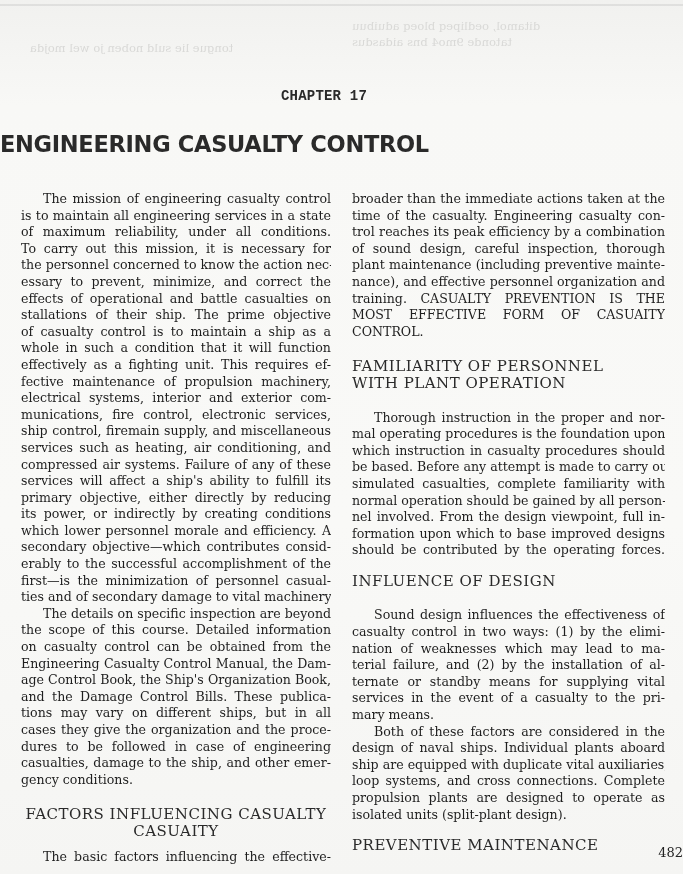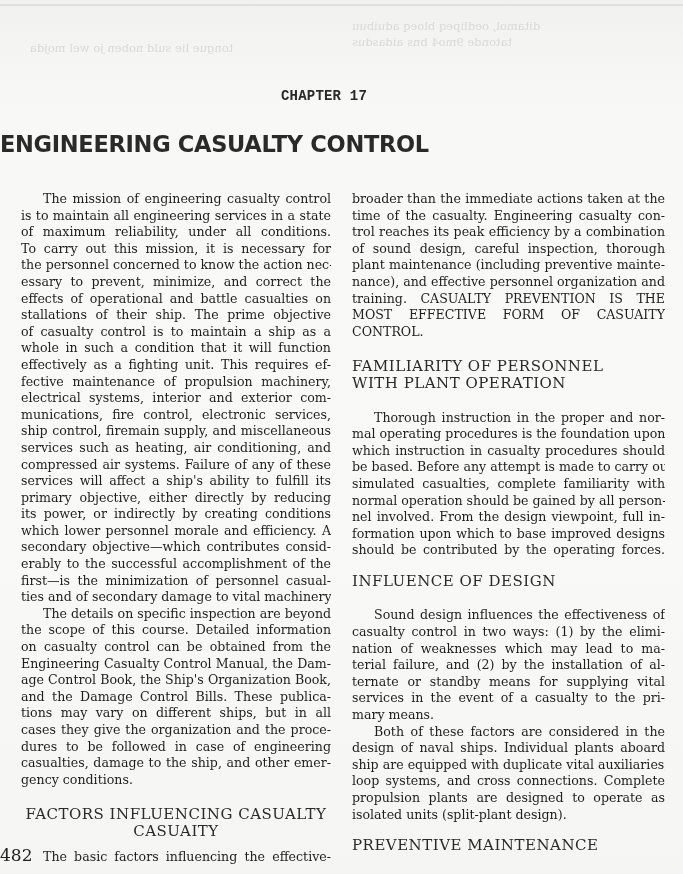--- a/index.html
+++ b/index.html
@@ -85,22 +85,22 @@
       letter-spacing: 0.5px;
       color: #2a2a2a;
     }
     .gap-s { height: 9px; }
     .gap-m { height: 14px; }
     .gap-l { height: 18px; }
     .page-number {
       position: absolute;
       left: 0; width: 683px;
       top: 845px;
-      text-align: left;
-      font-size: 17px;
+      text-align: right;
+      font-size: 13px;
       color: #222;
     }
   </style>
 </head>
 <body>
 
 <div class="page">
 
   <div class="bleed-rule"></div>
   <div class="bleed-text" style="left:352px; top:18px;">ditamol, oedlipeq bloeq aduibuu</div>

